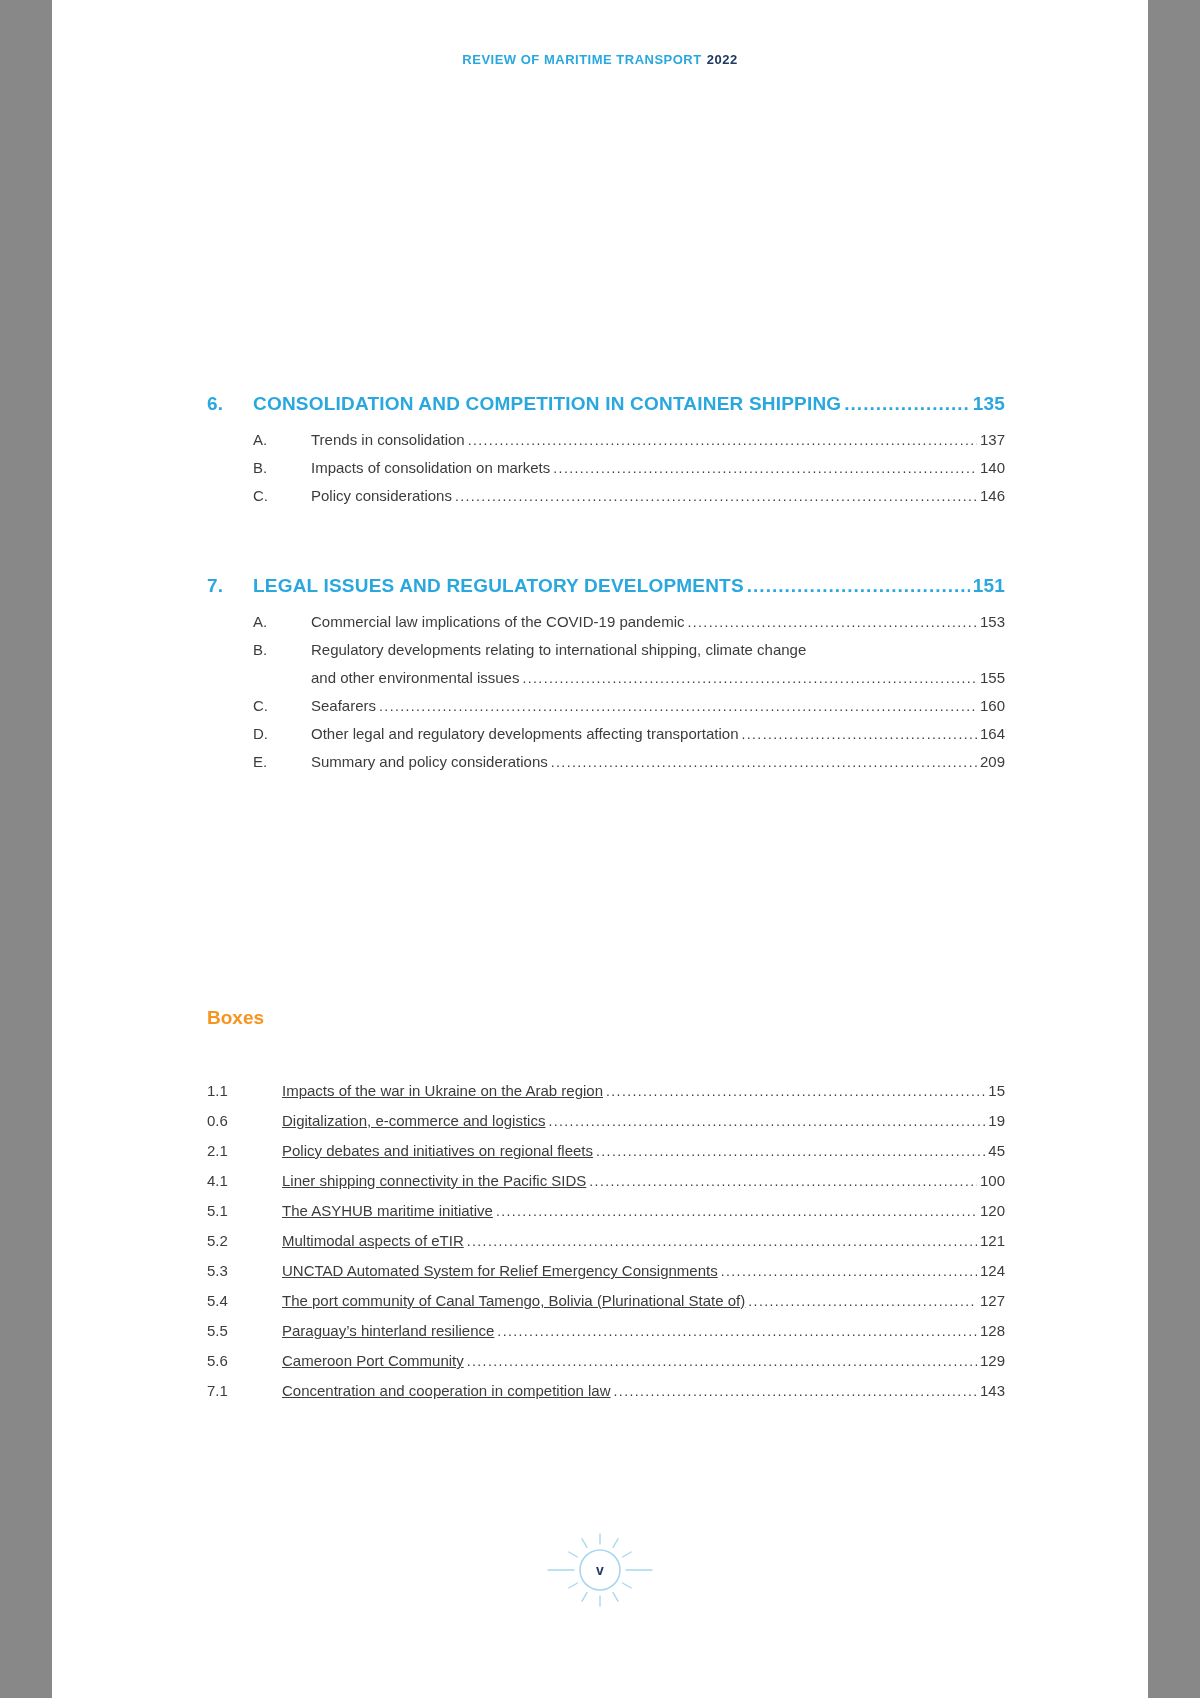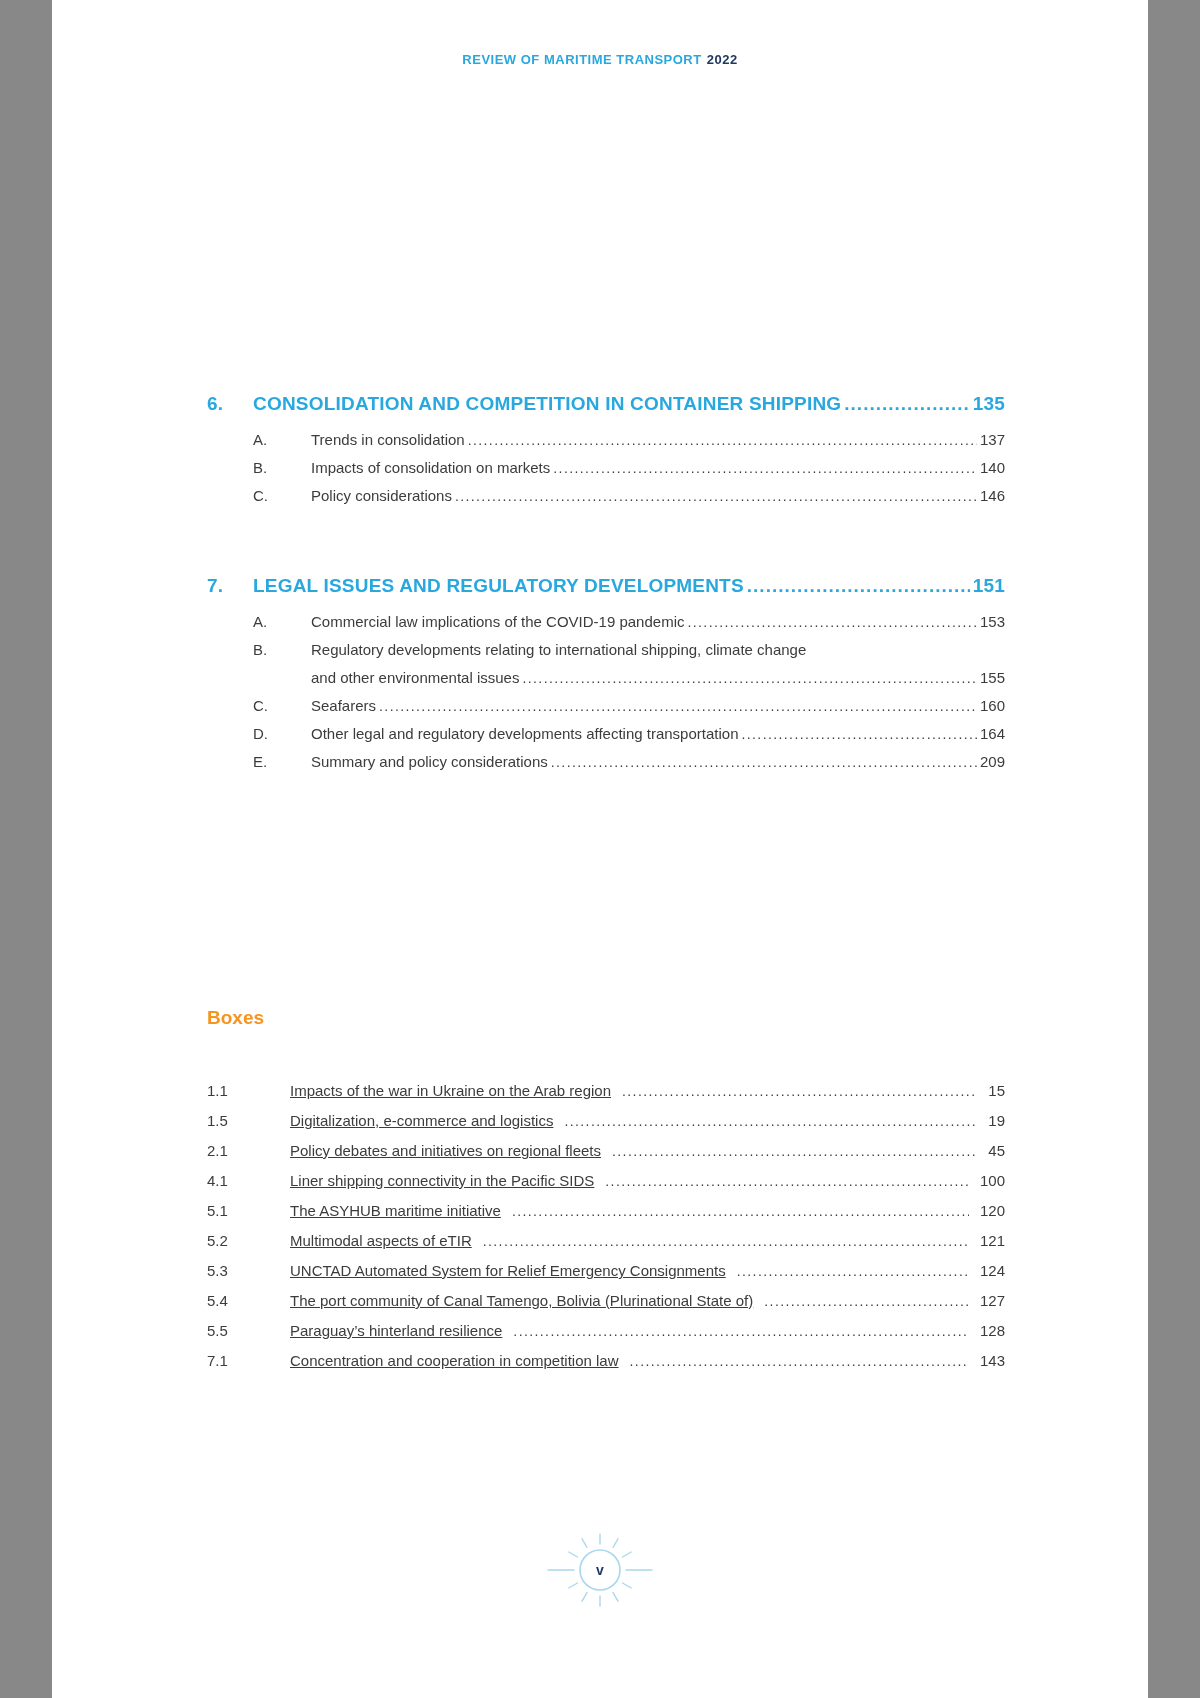--- a/index.html
+++ b/index.html
@@ -63,21 +63,21 @@
 
   
   .boxes-section{position:absolute;left:155px;top:994px;width:798px;}
   .boxes-heading{
     color:var(--orange,#f7941e);
     font-size:19px;font-weight:bold;line-height:24px;
     margin:12px 0 46px 0;
   }
   .box-row{
     display:flex;align-items:baseline;
-    font-size:15px;line-height:29px;color:var(--text,#3c3c3b);gap:8px;
+    font-size:15px;line-height:29px;color:var(--text,#3c3c3b);
   }
   .box-num{flex:none;width:75px;}
   .box-title{flex:none;text-decoration:underline;}
 
   
   .footer{
     position:absolute;left:0;top:1520px;width:100%;
     display:flex;justify-content:center;
   }
   .sun{display:block;}
@@ -175,21 +175,21 @@
   <div class="boxes-section">
     <h2 class="boxes-heading">Boxes</h2>
 
     <div class="box-row">
       <span class="box-num">1.1</span>
       <span class="box-title">Impacts of the war in Ukraine on the Arab region</span>
       <span class="leader"></span>
       <span class="page-num">15</span>
     </div>
     <div class="box-row">
-      <span class="box-num">1.5</span>
+      <span class="box-num">0.6</span>
       <span class="box-title">Digitalization, e-commerce and logistics</span>
       <span class="leader"></span>
       <span class="page-num">19</span>
     </div>
     <div class="box-row">
       <span class="box-num">2.1</span>
       <span class="box-title">Policy debates and initiatives on regional fleets</span>
       <span class="leader"></span>
       <span class="page-num">45</span>
     </div>
@@ -221,20 +221,26 @@
       <span class="box-num">5.4</span>
       <span class="box-title">The port community of Canal Tamengo, Bolivia (Plurinational State of)</span>
       <span class="leader"></span>
       <span class="page-num">127</span>
     </div>
     <div class="box-row">
       <span class="box-num">5.5</span>
       <span class="box-title">Paraguay’s hinterland resilience</span>
       <span class="leader"></span>
       <span class="page-num">128</span>
+    </div>
+    <div class="box-row">
+      <span class="box-num">5.6</span>
+      <span class="box-title">Cameroon Port Community</span>
+      <span class="leader"></span>
+      <span class="page-num">129</span>
     </div>
     <div class="box-row">
       <span class="box-num">7.1</span>
       <span class="box-title">Concentration and cooperation in competition law</span>
       <span class="leader"></span>
       <span class="page-num">143</span>
     </div>
   </div>
 
   <div class="footer">

